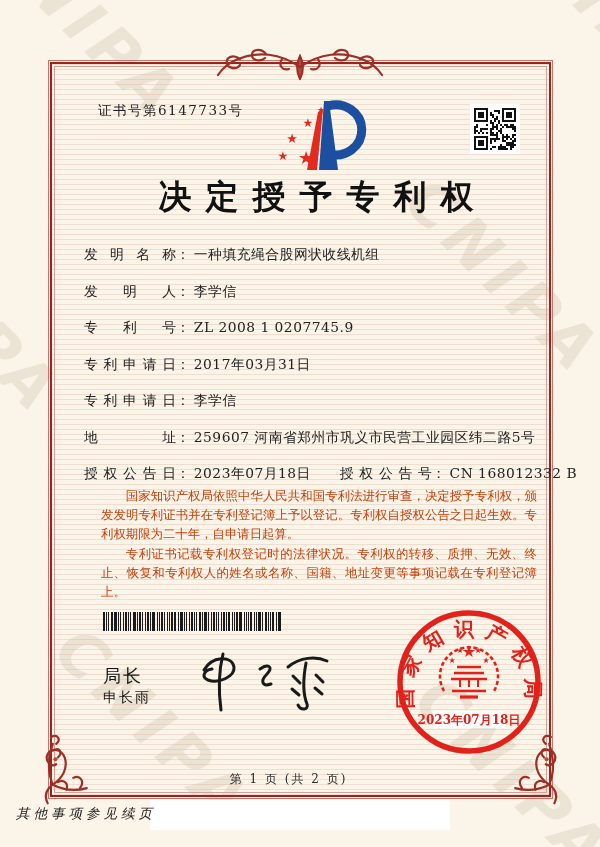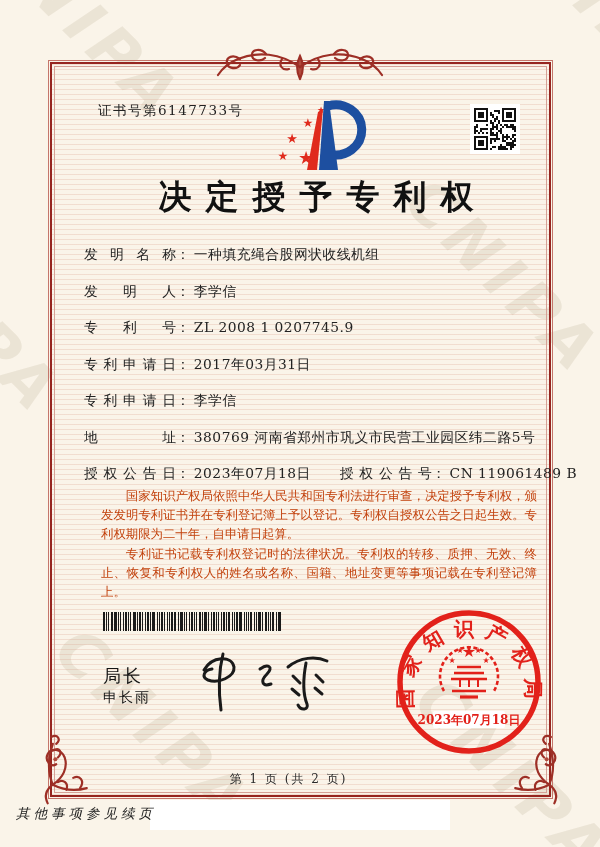--- a/index.html
+++ b/index.html
@@ -280,29 +280,29 @@
         <span class="fvalue">2017年03月31日</span>
       </div>
       <div class="frow">
         <span class="flabel">专利申请日</span>
           <span class="fcolon">：</span>
         <span class="fvalue">李学信</span>
       </div>
       <div class="frow">
         <span class="flabel">地址</span>
           <span class="fcolon">：</span>
-        <span class="fvalue">380769 河南省郑州市巩义市民营工业园区纬二路5号</span>
+        <span class="fvalue">259607 河南省郑州市巩义市民营工业园区纬二路5号</span>
       </div>
       <div class="frow">
         <span class="flabel">授权公告日</span>
           <span class="fcolon">：</span>
         <span class="gval">2023年07月18日</span>
         <span class="flabel2">授权公告号</span>
           <span class="fcolon">：</span>
-        <span class="fvalue">CN 119061489 B</span>
+        <span class="fvalue">CN 168012332 B</span>
       </div>
     </div>
 
     <div class="abs paras">
       <p>国家知识产权局依照中华人民共和国专利法进行审查，决定授予专利权，颁发发明专利证书并在专利登记簿上予以登记。专利权自授权公告之日起生效。专利权期限为二十年，自申请日起算。</p>
       <p>专利证书记载专利权登记时的法律状况。专利权的转移、质押、无效、终止、恢复和专利权人的姓名或名称、国籍、地址变更等事项记载在专利登记簿上。</p>
     </div>
 
     <svg class="abs" id="barcode" style="left:87px;top:612px;" width="178" height="19" viewBox="0 0 178 19">
         <rect x="0" y="0" width="2" height="19" fill="#1a1a1a"></rect>

